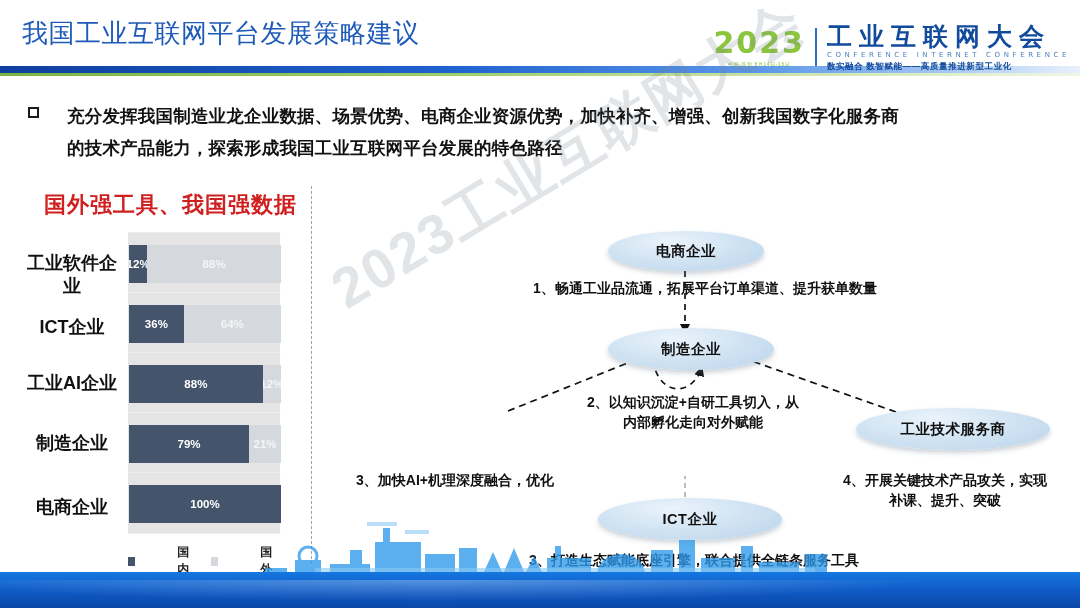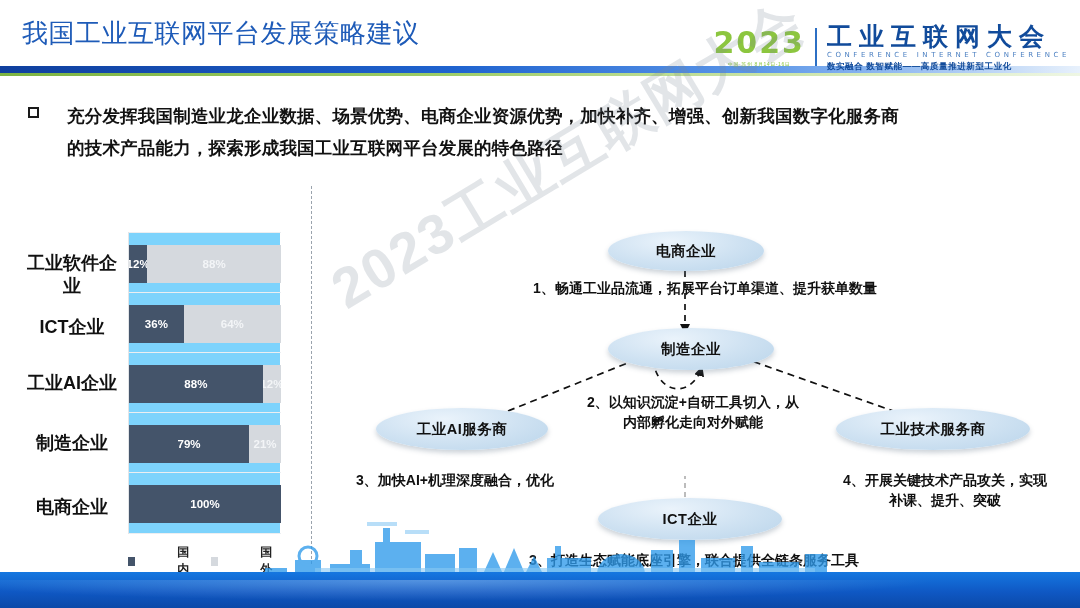--- a/index.html
+++ b/index.html
@@ -146,21 +146,21 @@
   
   #chart-wrap {
     position: absolute;
     left: 20px; top: 232px;
     width: 282px; height: 334px;
   }
   #chart-plot {
     position: absolute;
     left: 108px; top: 0;
     width: 152px; height: 302px;
-    background: #7dd3fc;
+    background: #e5e5e5;
     border-left: 1px solid #e3e5e8;
   }
   .grid-line {
     position: absolute;
     left: 0; width: 152px; height: 1px;
     background: #eceef1;
   }
   .bar-row {
     position: absolute;
     left: 0;
@@ -298,20 +298,21 @@
   </div>
 
   <div id="bullet-block">
     <div class="bullet-marker"></div>
     <div>
       <div class="bullet-text">充分发挥我国制造业龙企业数据、场景优势、电商企业资源优势，加快补齐、增强、创新我国数字化服务商</div>
       <div class="bullet-text">的技术产品能力，探索形成我国工业互联网平台发展的特色路径</div>
     </div>
   </div>
 
+  <div id="left-heading">国外强工具、我国强数据</div>
   <div id="column-divider"></div>
 
   <div id="chart-wrap">
     <div id="chart-plot">
       <div class="grid-line" style="top:0px"></div>
       <div class="grid-line" style="top:60px"></div>
       <div class="grid-line" style="top:120px"></div>
       <div class="grid-line" style="top:180px"></div>
       <div class="grid-line" style="top:240px"></div>
       <div class="grid-line" style="top:301px"></div>
@@ -375,22 +376,21 @@
 
       <path d="M576,186 L412,128" stroke="#111" stroke-width="1.7" stroke-dasharray="7,5" fill="none" marker-end="url(#arrow)"></path>
 
       <path d="M333,134 C338,170 372,172 382,141" stroke="#111" stroke-width="1.7" stroke-dasharray="6,5" fill="none" marker-end="url(#arrow)"></path>
 
       <path d="M365,280 L365,250" stroke="#111" stroke-width="1.6" stroke-dasharray="5,4" fill="none" opacity="0.35"></path>
     </svg>
 
     <div class="node" style="left:288px; top:5px;  width:156px; height:40px;">电商企业</div>
     <div class="node" style="left:288px; top:102px; width:166px; height:42px;">制造企业</div>
-    <div class="node" style="left:56px;  top:182px; width:172px; height:42px;">工业AI服务商</div>
-    <div class="node" style="left:516px; top:182px; width:194px; height:42px;">工业技术服务商</div>
+    <div class="node" style="left:536px; top:182px; width:194px; height:42px;">工业技术服务商</div>
     <div class="node" style="left:278px; top:272px; width:184px; height:42px;">ICT企业</div>
 
     <div class="note" style="left:160px; top:52px;  width:450px;">1、畅通工业品流通，拓展平台订单渠道、提升获单数量</div>
 
     <div class="note" style="left:238px; top:166px; width:270px;">2、以知识沉淀+自研工具切入，从</div>
     <div class="note" style="left:238px; top:186px; width:270px;">内部孵化走向对外赋能</div>
 
     <div class="note" style="left:0px;   top:244px; width:270px;">3、加快AI+机理深度融合，优化</div>
 
     <div class="note" style="left:494px; top:244px; width:262px;">4、开展关键技术产品攻关，实现</div>

